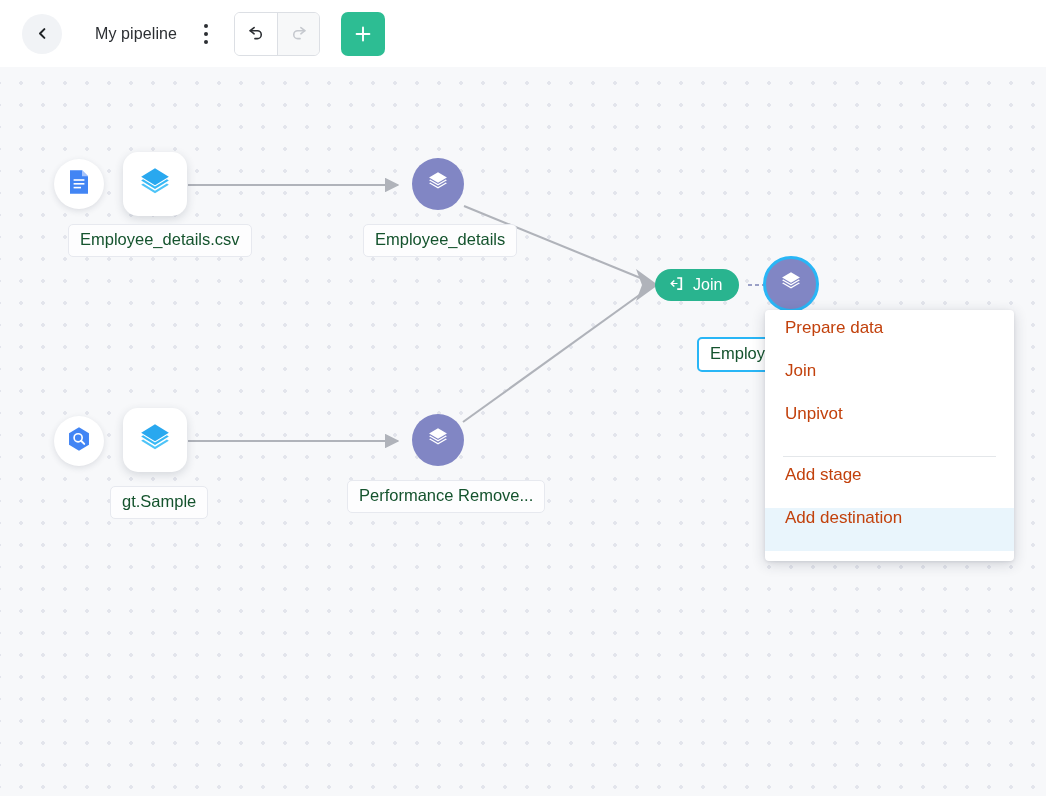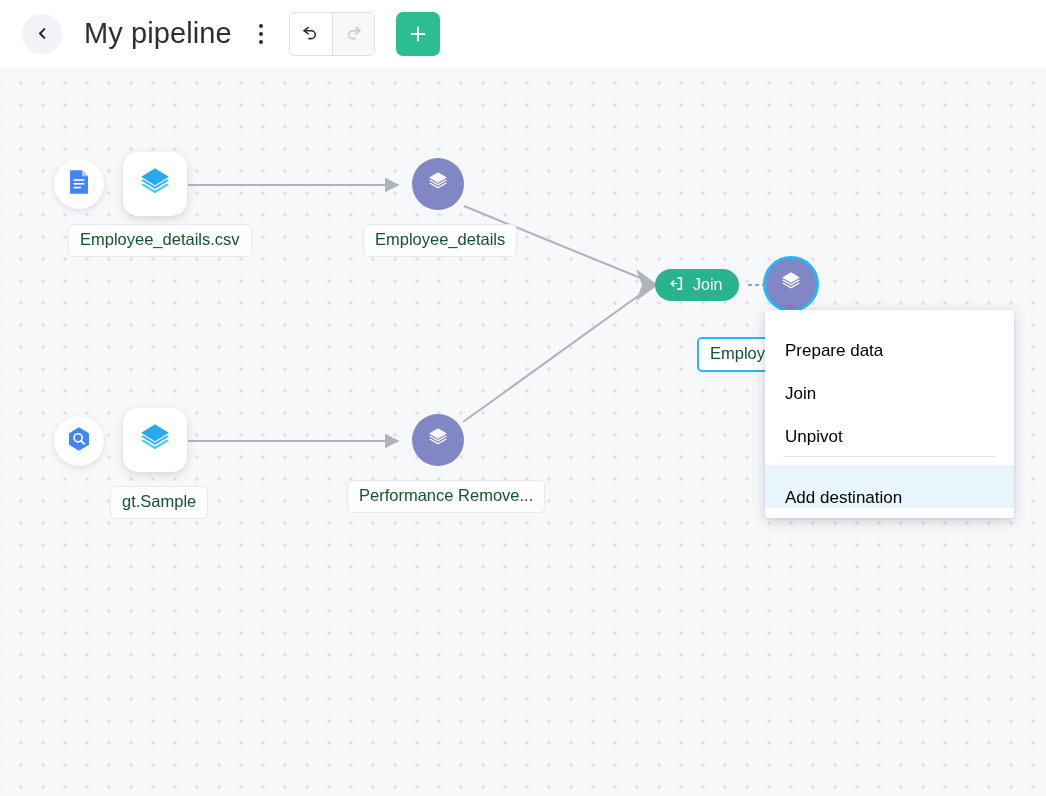--- a/index.html
+++ b/index.html
@@ -26,22 +26,22 @@
   .back-btn {
     width: 40px; height: 40px;
     border-radius: 50%;
     background: #f1f3f6;
     display: flex; align-items: center; justify-content: center;
     cursor: pointer;
     flex: 0 0 auto;
   }
   .back-btn svg { display: block; }
   .page-title {
-    margin-left: 22px;
-    font-size: 29px;
+    margin-left: 33px;
+    font-size: 16px;
     color: #2c2f33;
     font-weight: 400;
     letter-spacing: 0.1px;
     white-space: nowrap;
   }
   .kebab-btn {
     margin-left: 16px;
     width: 26px; height: 34px;
     display: flex; flex-direction: column;
     align-items: center; justify-content: center;
@@ -169,24 +169,24 @@
     left: 765px; top: 310px;
     width: 249px;
     background: #ffffff;
     border-radius: 4px;
     box-shadow: 0 3px 14px rgba(35,45,65,0.19), 0 1px 3px rgba(35,45,65,0.10);
     padding: 8px 0 10px;
     z-index: 60;
   }
   .ctx-item {
     height: 43px;
-    display: flex; align-items: flex-end;
+    display: flex; align-items: flex-start;
     padding-left: 20px;
     font-size: 17px;
-    color: #000000;
+    color: #c2410c;
     cursor: pointer;
     white-space: nowrap;
   }
   .ctx-item.highlight { background: #e9f5fc; }
   .ctx-sep {
     height: 1px;
     background: #e4e7ea;
     margin: 9px 18px 8px;
   }
 </style>
@@ -362,16 +362,19 @@
   </div>
   <div class="ctx-item">
     <span>Join</span>
   </div>
   <div class="ctx-item">
     <span>Unpivot</span>
   </div>
 
   <div class="ctx-sep"></div>
 
+  <div class="ctx-item">
+    <span>Add stage</span>
+  </div>
   <div class="ctx-item highlight">
     <span>Add destination</span>
   </div>
 </div>
 
 </body></html>

